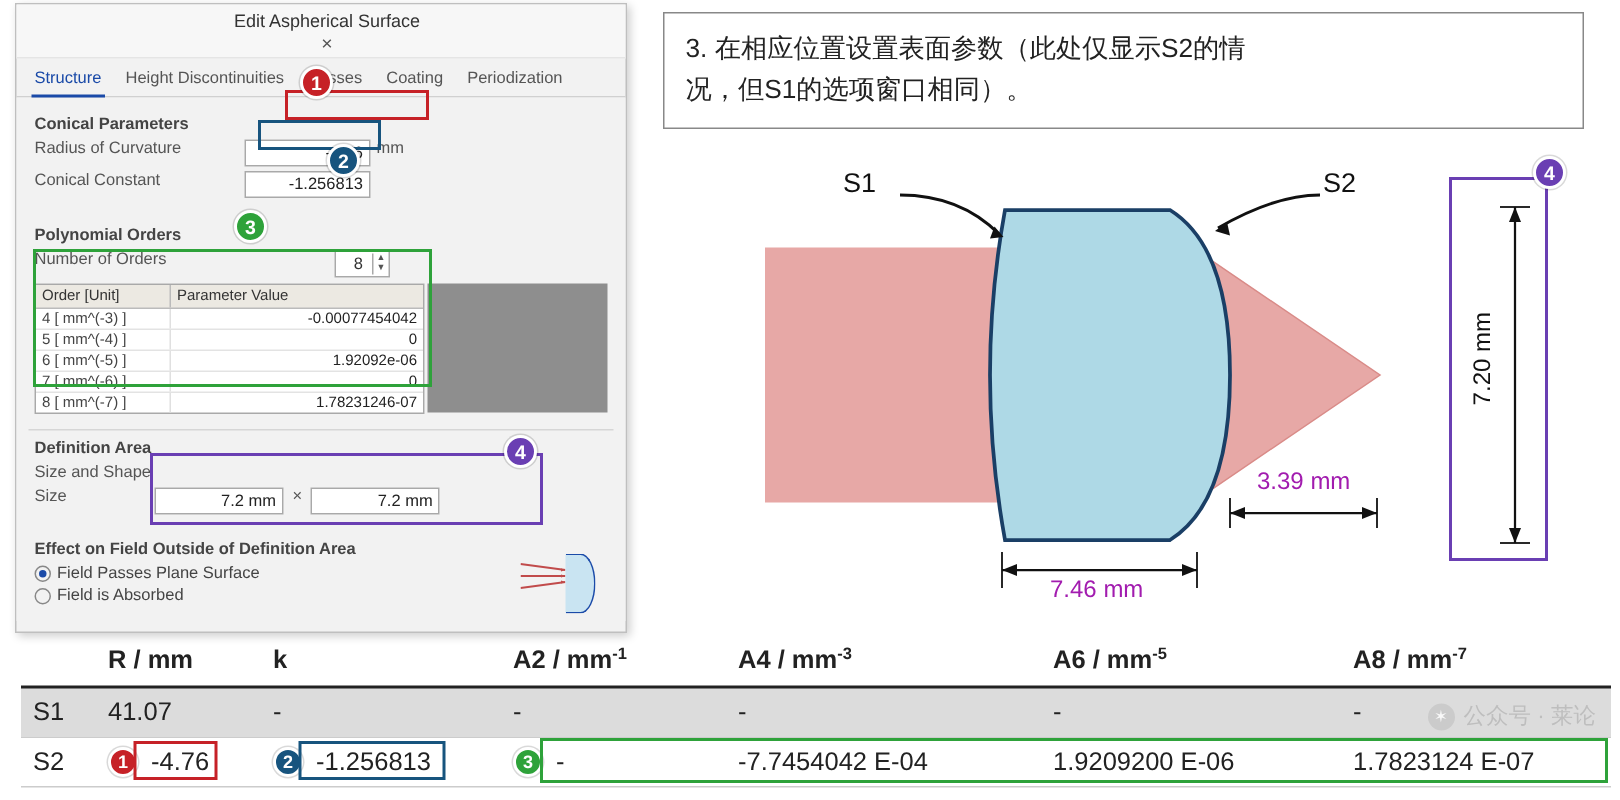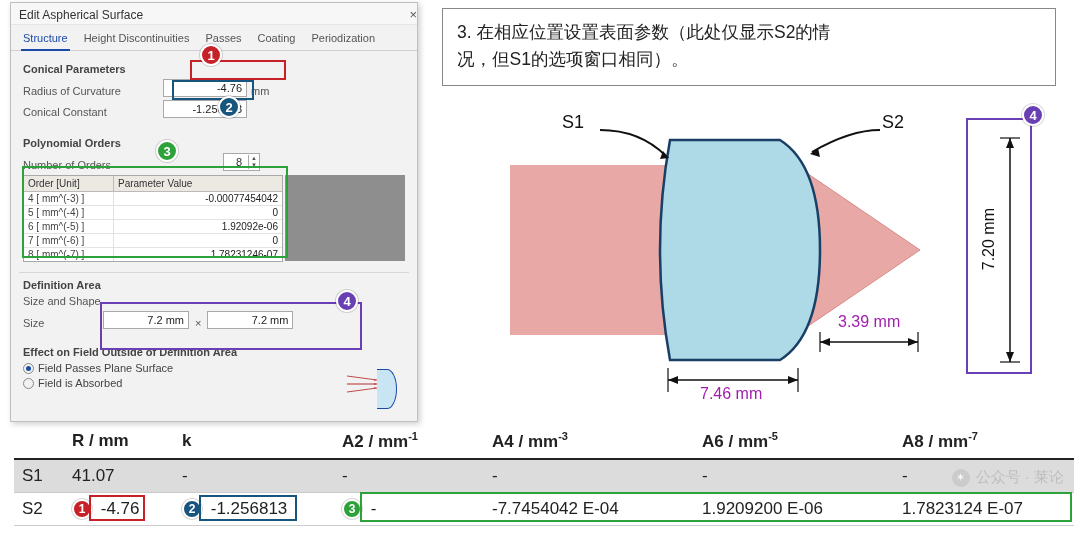--- a/index.html
+++ b/index.html
@@ -24,33 +24,34 @@
     background: #f2f2f2;
     border: 1px solid #bfbfbf;
     box-shadow: 2px 2px 6px rgba(0,0,0,0.2);
   }
   .titlebar {
     display: flex; justify-content: space-between; align-items: center;
     padding: 4px 0 2px 8px;
     font-size: 12px; color: #333;
     background: #f7f7f7;
     border-bottom: 1px solid #e5e5e5;
+    flex-direction: column;
   }
   .closex { font-family: Arial; font-size: 13px; color: #555; }
   .tabs {
     display: flex; gap: 12px; padding: 4px 10px 0 10px;
     border-bottom: 1px solid #d0d0d0;
     font-size: 11px; color: #555;
   }
   .tab { padding: 3px 2px 5px 2px; cursor: default; }
   .tab.active { color: #1a4aa8; border-bottom: 2px solid #1a4aa8; margin-bottom:-1px; }
 
   .dlgbody { padding: 6px 12px 8px 12px; font-size: 11px; color: #333; background:#f2f2f2; }
   .section-title { font-weight: 600; margin: 6px 0 4px 0; color:#444; }
-  .row { display: flex; align-items: flex-end; margin: 3px 0; }
+  .row { display: flex; align-items: flex-start; margin: 3px 0; }
   .label { flex: 0 0 140px; color:#555; }
   .input {
     background: #fff; border: 1px solid #a9a9a9;
     height: 18px; line-height: 16px;
     padding: 0 4px; font-size: 11px; color:#222;
     text-align: right;
   }
   .unit { margin-left: 4px; color:#555; }
   .spinner {
     display: inline-flex; align-items: center;

